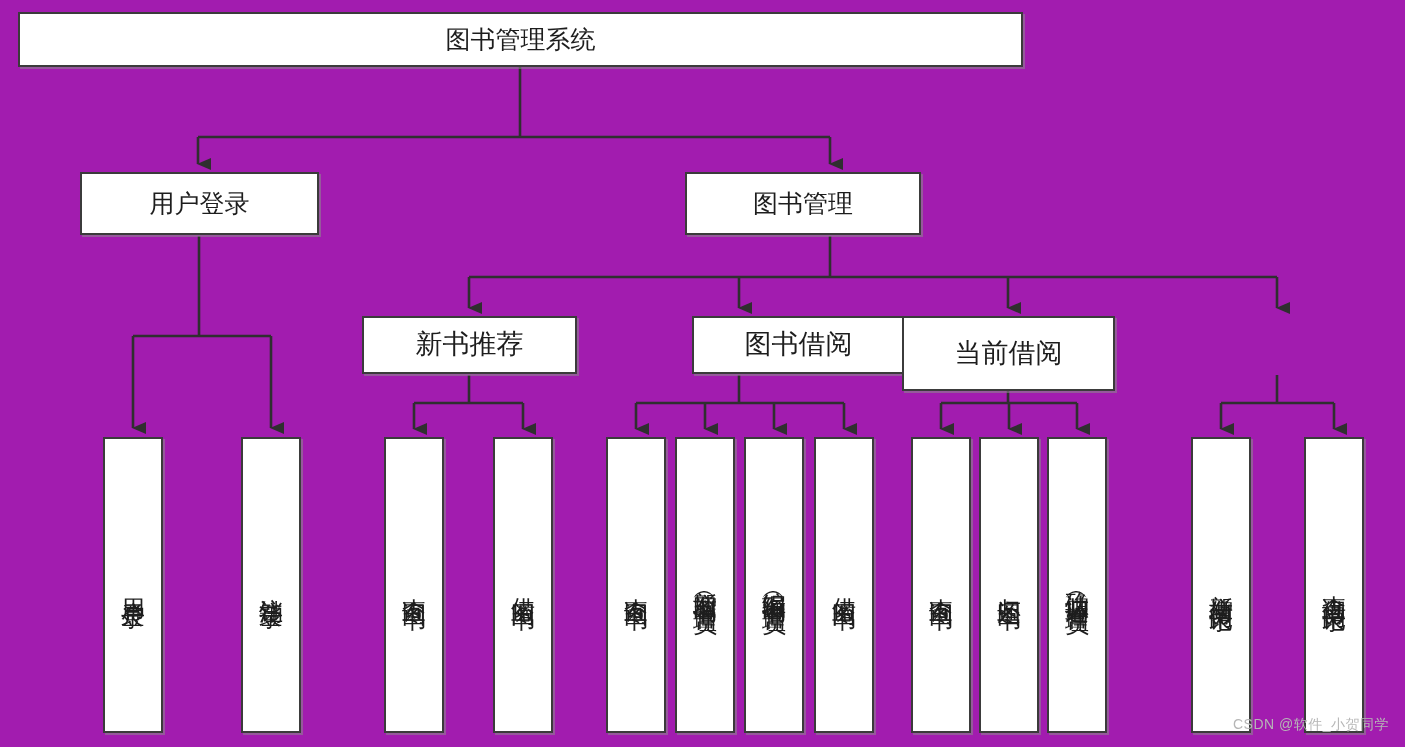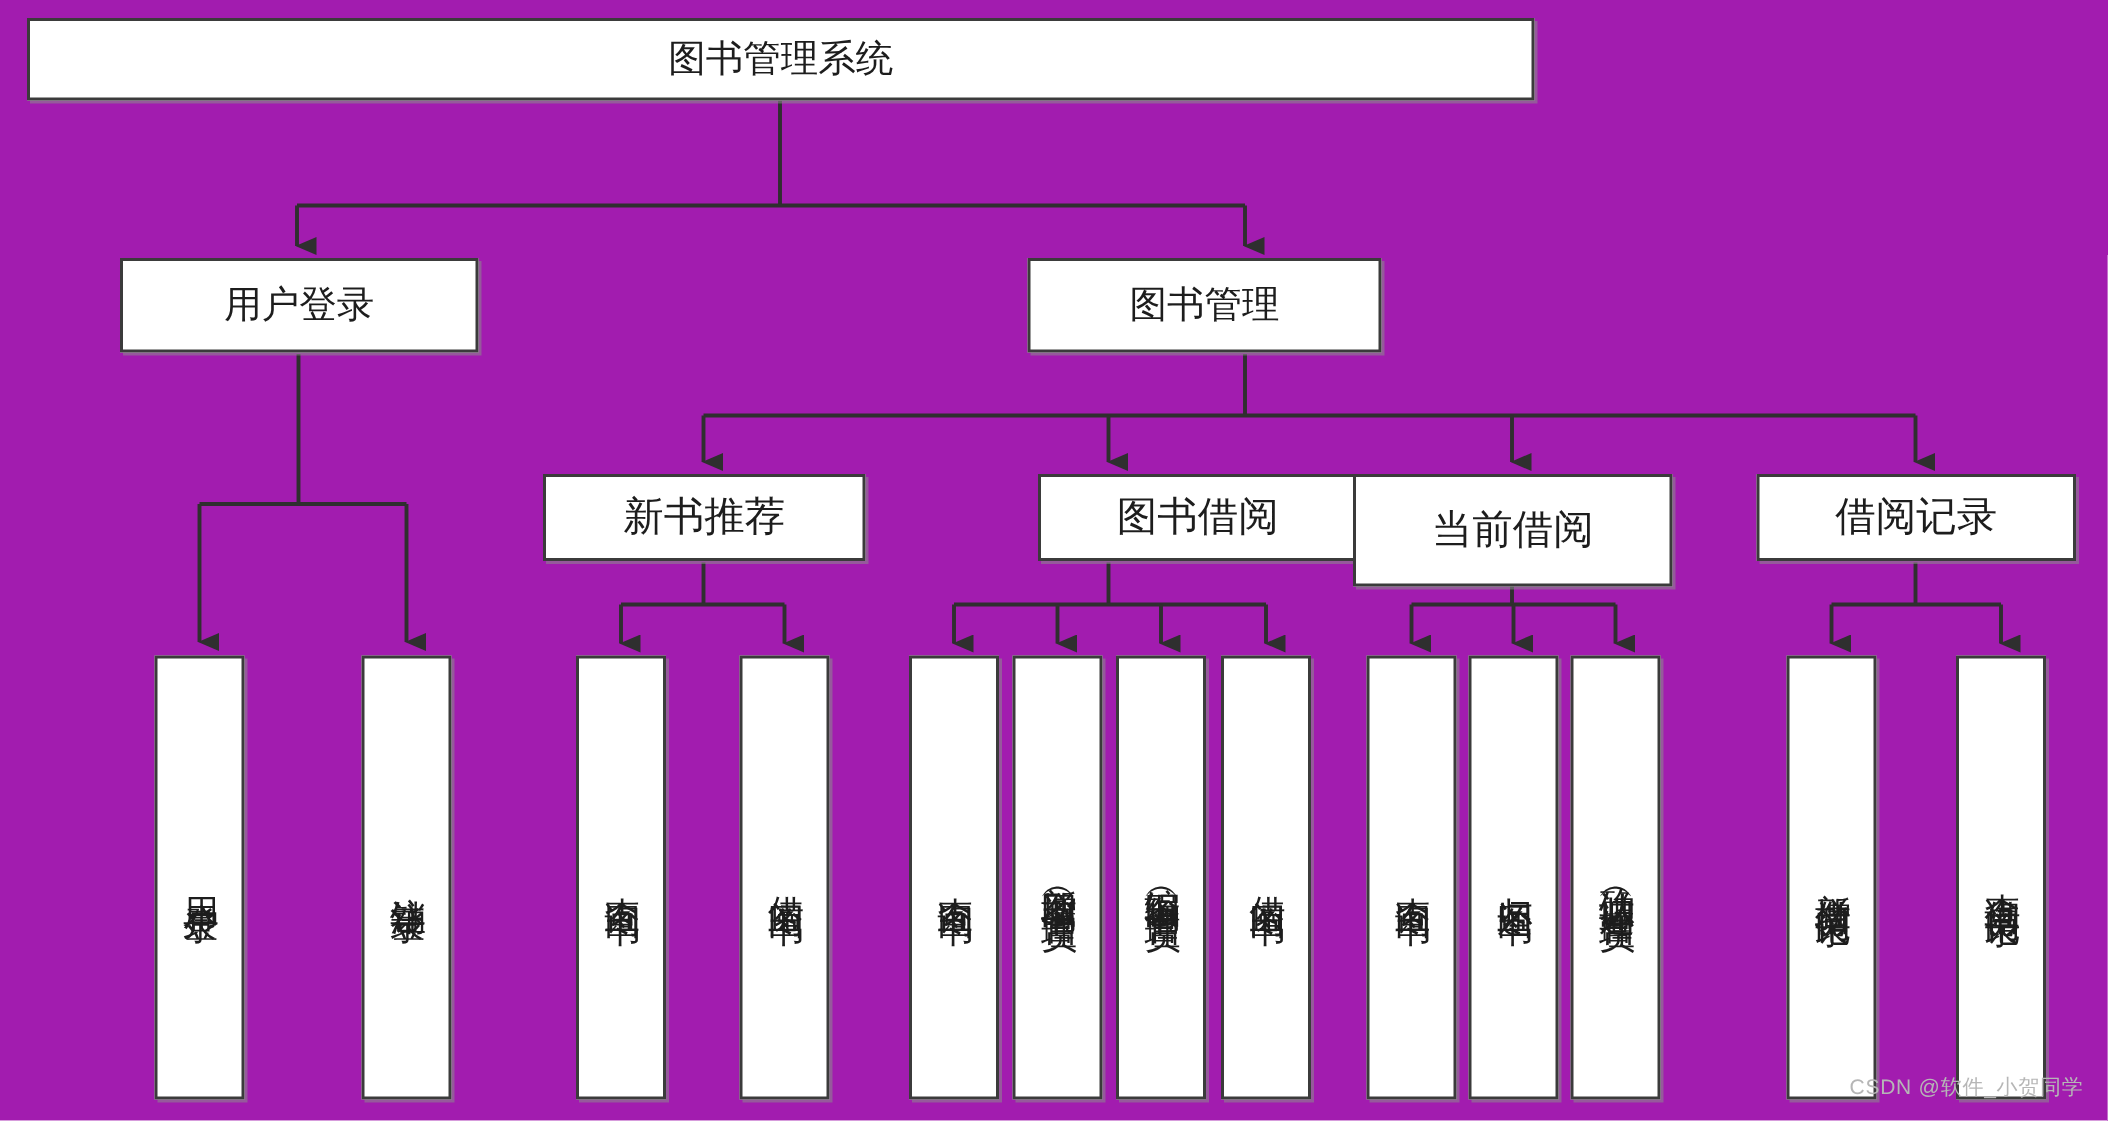--- a/index.html
+++ b/index.html
@@ -143,23 +143,20 @@
   </div>
 
   <div class="node horiz-l3" style="left:664px; top:316px; width:213px; height:58px;margin-left:28px;">
     <span class="label">图书借阅</span>
   </div>
 
   <div class="node horiz-l3" style="left:902px; top:316px; width:213px; height:75px;">
     <span class="label">当前借阅</span>
   </div>
 
-  <div class="node horiz-l3" style="left:1171px; top:316px; width:213px; height:58px;">
-    <span class="label">借阅记录</span>
-  </div>
 
   <div class="node vert" style="left:103px; top:437px; width:60px; height:296px;">
     <span class="label">用户登录</span>
   </div>
   <div class="node vert" style="left:241px; top:437px; width:60px; height:296px;">
     <span class="label">注销登录</span>
   </div>
 
   <div class="node vert" style="left:384px; top:437px; width:60px; height:296px;">
     <span class="label">查询图书</span>

